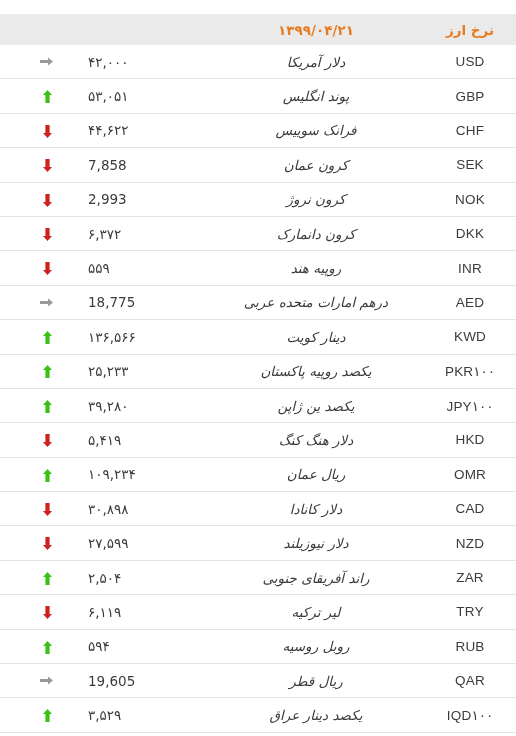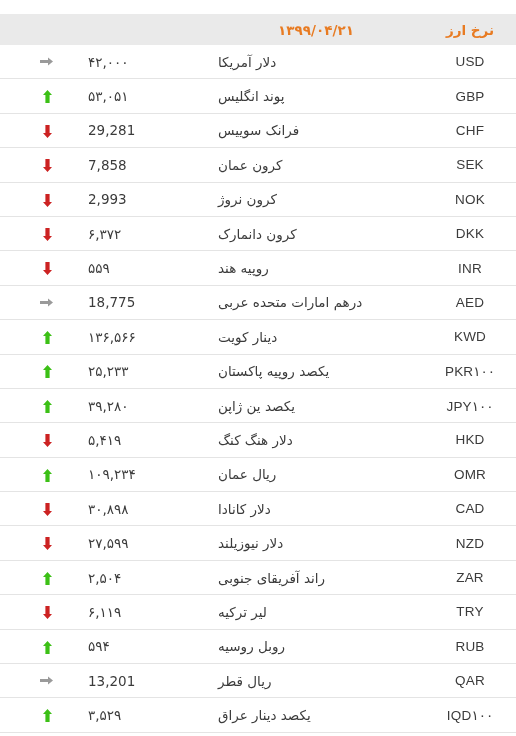--- a/index.html
+++ b/index.html
@@ -68,23 +68,24 @@
   td.cell-symbol {
     text-align: center;
     font-family: "Liberation Sans", sans-serif;
     font-size: 13.5px;
     letter-spacing: 0.2px;
     color: #3b3b3b;
     direction: ltr;
     margin-top: 40px;
   }
   td.cell-name {
-    text-align: left;
+    text-align: center;
     font-size: 13.5px;
     color: #3b3b3b;
+    font-style: italic;
   }
   td.cell-value {
     text-align: left;
     font-size: 13.5px;
     color: #3b3b3b;
     direction: ltr;
   }
   td.cell-arrow { text-align: center; padding: 0; }
   td.cell-chart { text-align: center; padding: 0; }
 
@@ -129,21 +130,21 @@
           <td class="cell-name">پوند انگلیس</td>
           <td class="cell-value">۵۳,۰۵۱</td>
           <td class="cell-arrow"><span class="arrow"><svg width="13" height="15" viewBox="0 0 13 15">
                 <path d="M6.5 1 L11 6 L8.6 6 L8.6 14 L4.4 14 L4.4 6 L2 6 Z" fill="#3cc016"></path>
               </svg></span></td>
           <td class="cell-chart"></td>
         </tr>
         <tr>
           <td class="cell-symbol">CHF</td>
           <td class="cell-name">فرانک سوییس</td>
-          <td class="cell-value">29,281</td>
+          <td class="cell-value">۴۴,۶۲۲</td>
           <td class="cell-arrow"><span class="arrow"><svg width="13" height="15" viewBox="0 0 13 15">
                 <path d="M6.5 14 L11 9 L8.6 9 L8.6 1 L4.4 1 L4.4 9 L2 9 Z" fill="#cc2222"></path>
               </svg></span></td>
           <td class="cell-chart"></td>
         </tr>
         <tr>
           <td class="cell-symbol">SEK</td>
           <td class="cell-name">کرون عمان</td>
           <td class="cell-value">7,858</td>
           <td class="cell-arrow"><span class="arrow"><svg width="13" height="15" viewBox="0 0 13 15">
@@ -273,21 +274,21 @@
           <td class="cell-name">روبل روسیه</td>
           <td class="cell-value">۵۹۴</td>
           <td class="cell-arrow"><span class="arrow"><svg width="13" height="15" viewBox="0 0 13 15">
                 <path d="M6.5 1 L11 6 L8.6 6 L8.6 14 L4.4 14 L4.4 6 L2 6 Z" fill="#3cc016"></path>
               </svg></span></td>
           <td class="cell-chart"></td>
         </tr>
         <tr>
           <td class="cell-symbol">QAR</td>
           <td class="cell-name">ریال قطر</td>
-          <td class="cell-value">13,201</td>
+          <td class="cell-value">19,605</td>
           <td class="cell-arrow"><span class="arrow"><svg width="15" height="13" viewBox="0 0 15 13">
                 <path d="M1 5 L9 5 L9 2.5 L14 6.5 L9 10.5 L9 8 L1 8 Z" fill="#9a9a9a"></path>
               </svg></span></td>
           <td class="cell-chart"></td>
         </tr>
         <tr>
           <td class="cell-symbol">IQD۱۰۰</td>
           <td class="cell-name">یکصد دینار عراق</td>
           <td class="cell-value">۳,۵۲۹</td>
           <td class="cell-arrow"><span class="arrow"><svg width="13" height="15" viewBox="0 0 13 15">

